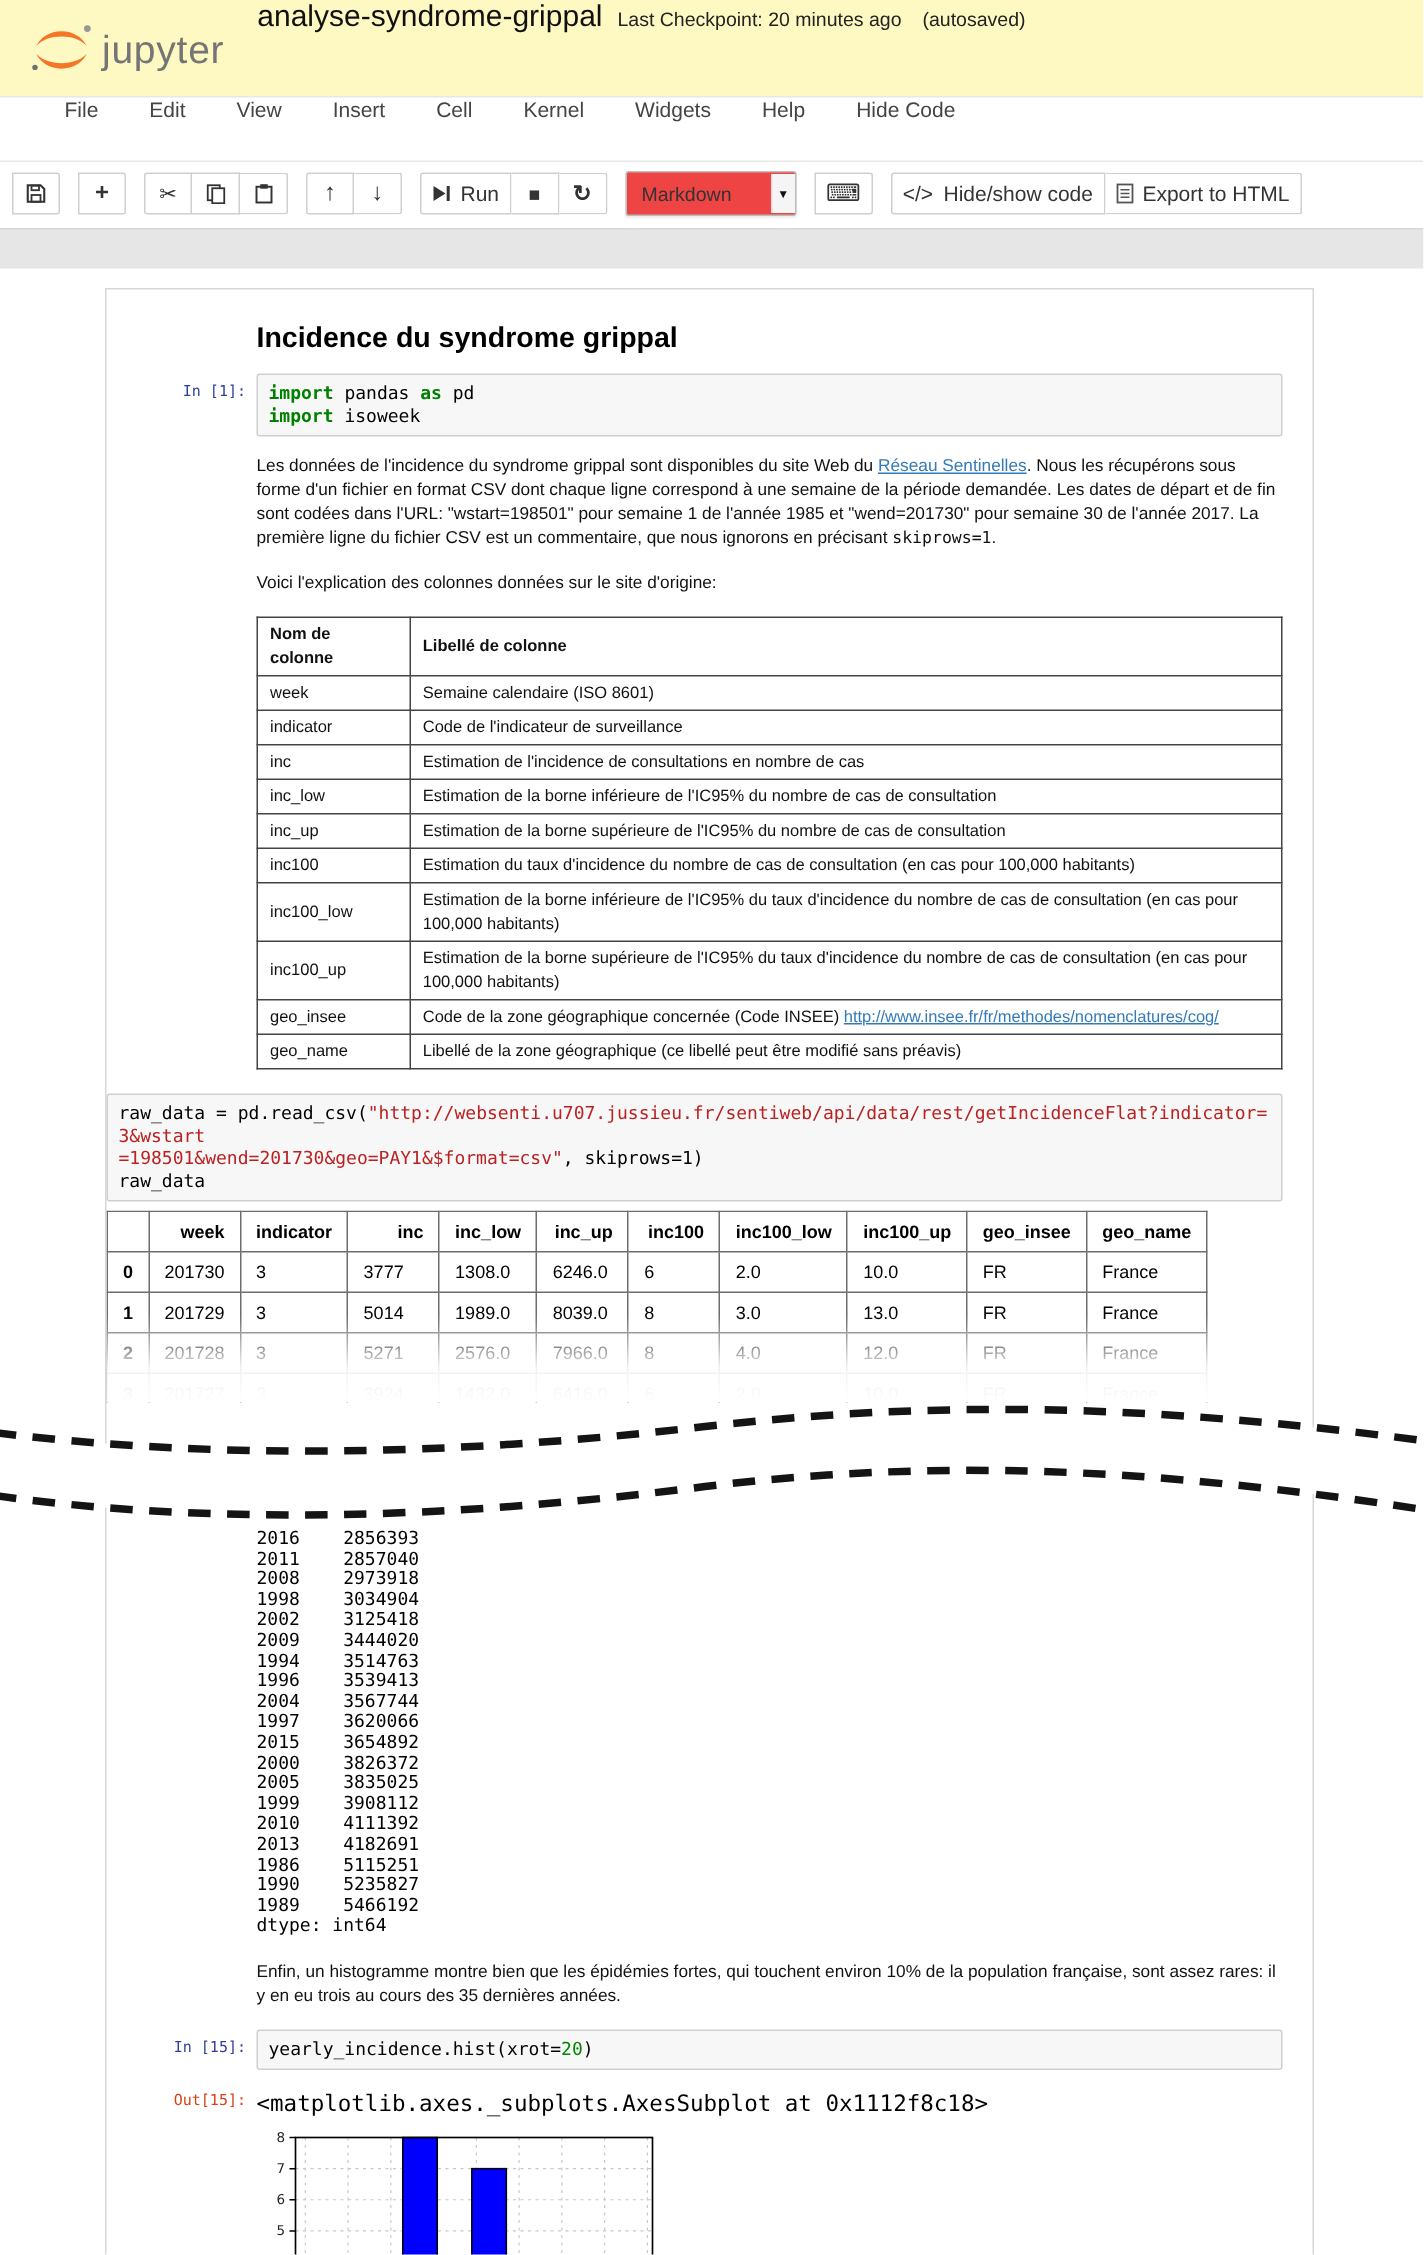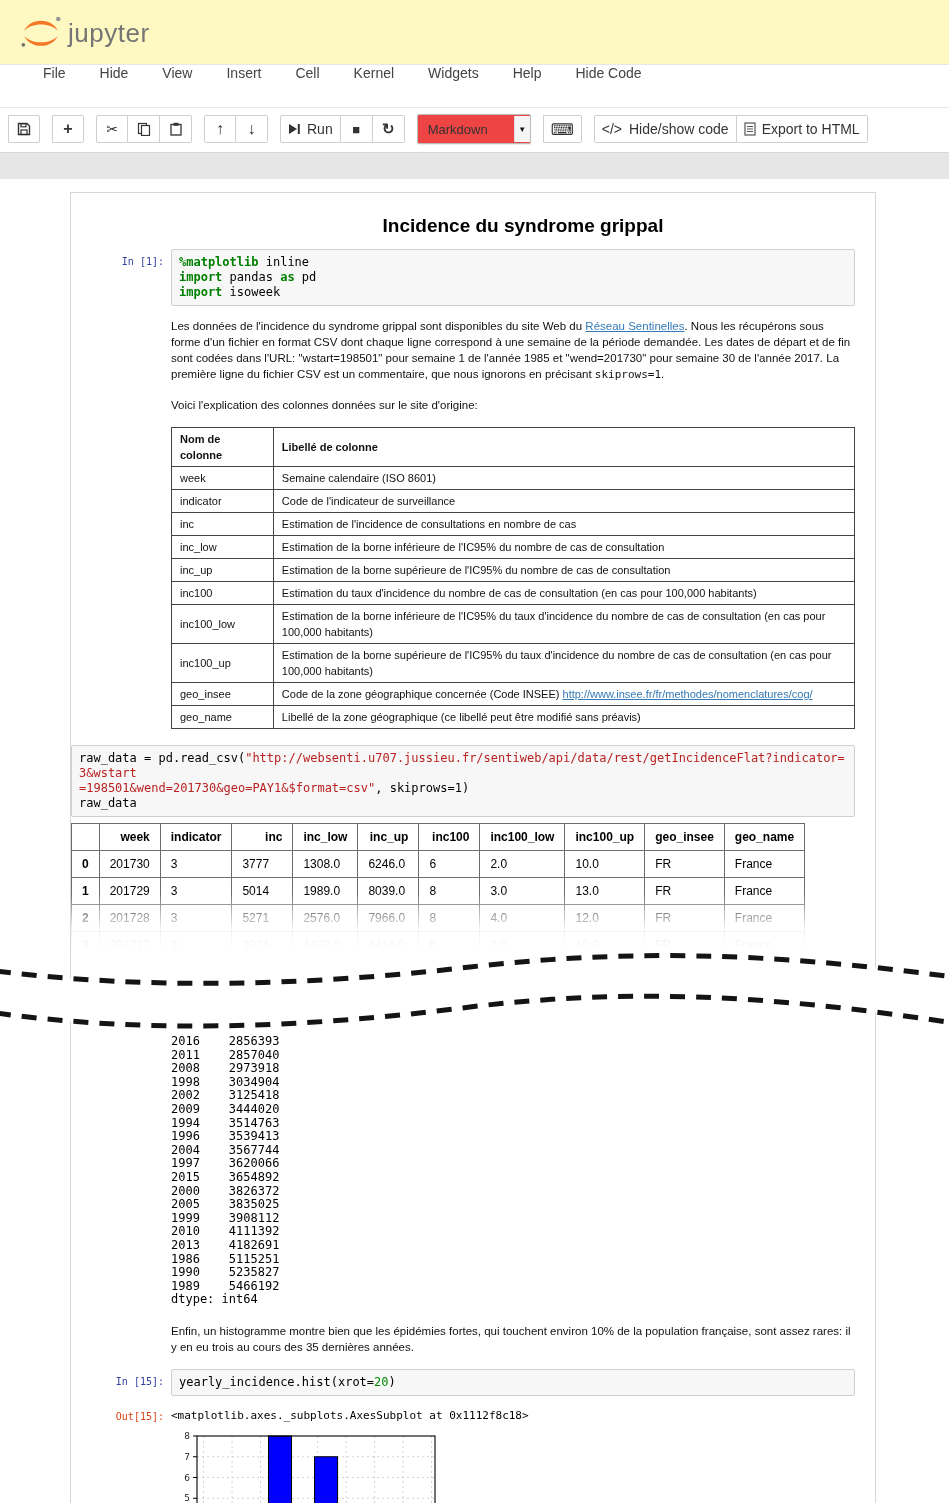--- a/index.html
+++ b/index.html
@@ -31,21 +31,21 @@
   .celltype-label{font-size:13px;color:#333;padding:0 26px 0 10px;}
   .celltype-arrow{width:15px;height:26px;display:flex;align-items:center;justify-content:center;font-size:8px;color:#111;border-left:1px solid #ddd;background:#f5f5f5;}
   .tb-text-btn{font-size:14px;}
   .export-btn{white-space:nowrap;}
   .doc-ico{display:inline-block;margin-right:6px;}
   
   .gray-strip{height:26px;background:#e6e6e6;border-top:1px solid #d8d8d8;margin-top:2px;}
   
   .container{margin:13px 0 0 70px;width:806px;border:1px solid #d7d7d7;background:#fff;padding:22px 0 40px 0;position:relative;min-height:1280px;box-sizing:border-box;}
   .indent{margin-left:100px;margin-right:20px;}
-  h1.nb-h1{font-size:19px;font-weight:bold;margin:0 0 12px 100px;color:#000;text-align:center;}
+  h1.nb-h1{font-size:19px;font-weight:bold;margin:0 0 12px 100px;color:#000;}
   .cellrow{display:flex;margin-bottom:12px;}
   .prompt{flex:0 0 100px;box-sizing:border-box;text-align:right;padding-right:7px;font-family:"DejaVu Sans Mono",monospace;font-size:10px;line-height:16px;padding-top:5px;}
   .prompt.in{color:#303f9f;}
   .prompt.out{color:#d84315;}
   .cellbody{flex:1;margin-right:20px;min-width:0;}
   .codecell{background:#f7f7f7;border:1px solid #cfcfcf;border-radius:2px;padding:5px 7px;font-family:"DejaVu Sans Mono",monospace;font-size:12px;line-height:15px;cursor:text;}
   .cl{white-space:pre-wrap;word-break:break-all;}
   .c-kw,.c-mg{color:#008000;font-weight:bold;}
   .c-str{color:#ba2121;}
   .c-num{color:#080;}
@@ -66,44 +66,49 @@
   table.dataframe{border-collapse:collapse;font-size:12px;}
   table.dataframe th,table.dataframe td{border:1px solid #6d6d6d;padding:6px 10px;}
   table.dataframe thead th{font-weight:bold;text-align:right;}
   table.dataframe tbody th{font-weight:bold;text-align:left;}
   table.dataframe td{text-align:left;min-width:40px;}
   .df-fade{position:absolute;left:0;right:0;bottom:0;height:58px;background:linear-gradient(to bottom,rgba(255,255,255,0) 0%,rgba(255,255,255,.9) 60%,#fff 100%);pointer-events:none;}
   
   .tear{position:relative;left:-71px;width:949px;height:96px;margin:-14px 0 2px 0;pointer-events:none;}
   
   .serieslist{font-family:"DejaVu Sans Mono",monospace;font-size:12px;line-height:13.6px;white-space:pre;color:#000;margin-bottom:16px;}
-  .outtext{font-family:"DejaVu Sans Mono",monospace;font-size:11px;padding-top:5px;}
+  .outtext{font-family:"DejaVu Sans Mono",monospace;font-size:15px;padding-top:5px;}
   
   .figure{margin-top:10px;}
   .figure svg{display:block;}
   .xt,.yt{font-family:"DejaVu Sans",sans-serif;font-size:9px;fill:#262626;}
 </style>
 </head>
 <body>
 
 <div class="nb-header">
   <div class="logo-wrap">
     <svg width="50" height="44" viewBox="0 0 58 44">
       <circle cx="49" cy="7" r="2.6" fill="#989798"></circle>
       <circle cx="8.5" cy="37" r="2.1" fill="#6f7070"></circle>
       <path d="M29 9 C20 9 12.5 13.8 9.5 20.5 C14 15.6 21 13.2 29 13.2 C37 13.2 44 15.6 48.5 20.5 C45.5 13.8 38 9 29 9 Z" fill="#f37726"></path>
       <path d="M29 38 C38 38 45.5 33.2 48.5 26.5 C44 31.4 37 33.8 29 33.8 C21 33.8 14 31.4 9.5 26.5 C12.5 33.2 20 38 29 38 Z" fill="#f37726"></path>
     </svg>
     <span class="logo-text">jupyter</span>
   </div>
+  <div class="nb-title-row">
+    <span class="nb-title">analyse-syndrome-grippal</span>
+    <span class="nb-checkpoint">Last Checkpoint: 20 minutes ago</span>
+    <span class="nb-autosave">(autosaved)</span>
+  </div>
 </div>
 
 <div class="menubar">
     <div class="menu-item">File</div>
-    <div class="menu-item">Hide</div>
+    <div class="menu-item">Edit</div>
     <div class="menu-item">View</div>
     <div class="menu-item">Insert</div>
     <div class="menu-item">Cell</div>
     <div class="menu-item">Kernel</div>
     <div class="menu-item">Widgets</div>
     <div class="menu-item">Help</div>
     <div class="menu-item">Hide Code</div>
   </div>
 
 <div class="toolbar">
@@ -190,21 +195,20 @@
 <div class="gray-strip"></div>
 
 <div class="container">
 
   <h1 class="nb-h1">Incidence du syndrome grippal</h1>
 
   <div class="cellrow">
     <div class="prompt in">In [1]:</div>
     <div class="cellbody">
         <div class="codecell">
-          <div class="cl"><span class="c-mg">%matplotlib</span><span class="c-tx"> inline</span></div>
           <div class="cl"><span class="c-kw">import</span><span class="c-tx"> pandas </span><span class="c-kw">as</span><span class="c-tx"> pd</span></div>
           <div class="cl"><span class="c-kw">import</span><span class="c-tx"> isoweek</span></div>
         </div>
       </div>
   </div>
 
   <div class="md indent">
     <p>
       <span>Les données de l'incidence du syndrome grippal sont disponibles du site Web du </span><a href="#">Réseau Sentinelles</a><span>. Nous les récupérons sous forme d'un fichier en format CSV dont chaque ligne correspond à une semaine de la période demandée. Les dates de départ et de fin sont codées dans l'URL: "wstart=198501" pour semaine 1 de l'année 1985 et "wend=201730" pour semaine 30 de l'année 2017. La première ligne du fichier CSV est un commentaire, que nous ignorons en précisant </span><code>skiprows=1</code><span>.</span>
     </p>

